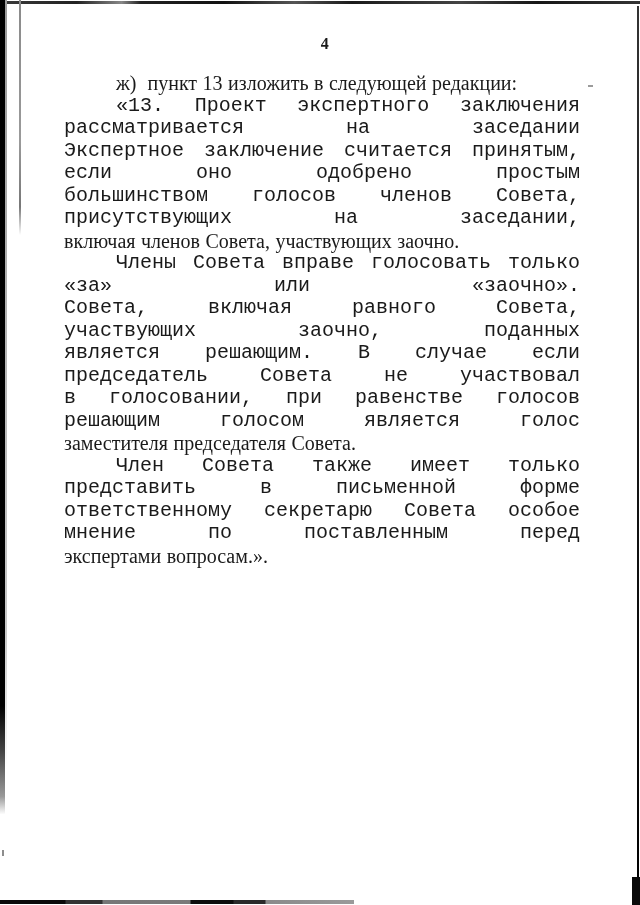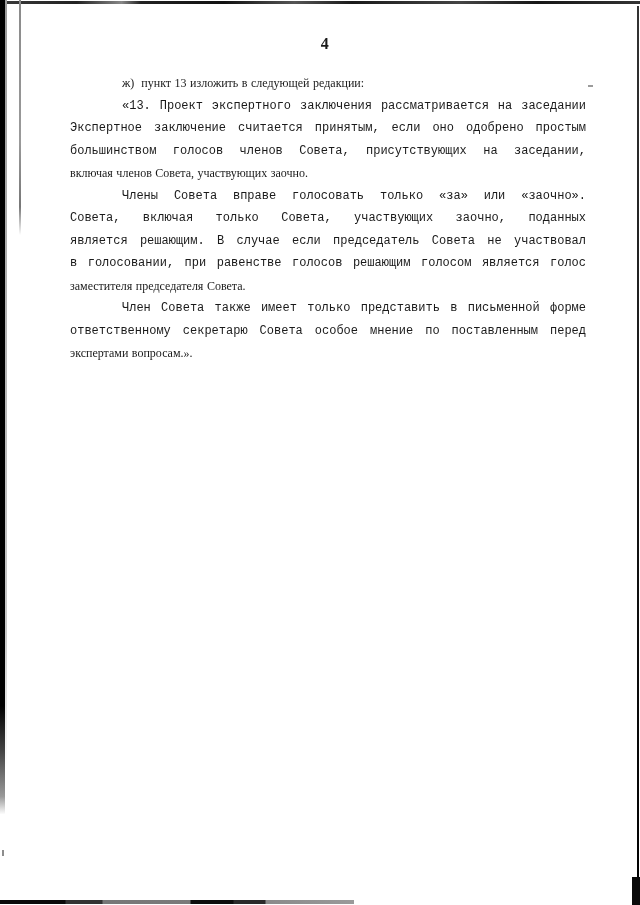--- a/index.html
+++ b/index.html
@@ -91,24 +91,24 @@
     left: 0; right: 0;
     top: 35px;
     text-align: center;
     padding-left: 10px;
     font-size: 16px;
     font-weight: bold;
     letter-spacing: 0.5px;
   }
   .text-block {
     position: absolute;
-    left: 70px;
+    left: 64px;
     top: 72px;
     width: 516px;
-    font-size: 12px;
+    font-size: 20px;
     line-height: 22.5px;
   }
   .paragraph { margin: 0; }
   .line {
     white-space: normal;
     word-spacing: 0.5px;
   }
   .jline {
     text-align: justify;
     text-align-last: justify;
@@ -146,21 +146,21 @@
 
     <div class="paragraph">
       <div class="line jline indent">«13. Проект экспертного заключения рассматривается на заседании</div>
       <div class="line jline">Экспертное заключение считается принятым, если оно одобрено простым</div>
       <div class="line jline">большинством голосов членов Совета, присутствующих на заседании,</div>
       <div class="line lline">включая членов Совета, участвующих заочно.</div>
     </div>
 
     <div class="paragraph">
       <div class="line jline indent">Члены Совета вправе голосовать только «за» или «заочно».</div>
-      <div class="line jline">Совета, включая только Совета, участвующих заочно, поданных</div>
+      <div class="line jline">Совета, включая равного Совета, участвующих заочно, поданных</div>
       <div class="line jline">является решающим. В случае если председатель Совета не участвовал</div>
       <div class="line jline">в голосовании, при равенстве голосов решающим голосом является голос</div>
       <div class="line lline">заместителя председателя Совета.</div>
     </div>
 
     <div class="paragraph">
       <div class="line jline indent">Член Совета также имеет только представить в письменной форме</div>
       <div class="line jline">ответственному секретарю Совета особое мнение по поставленным перед</div>
       <div class="line lline">экспертами вопросам.».</div>
     </div>

